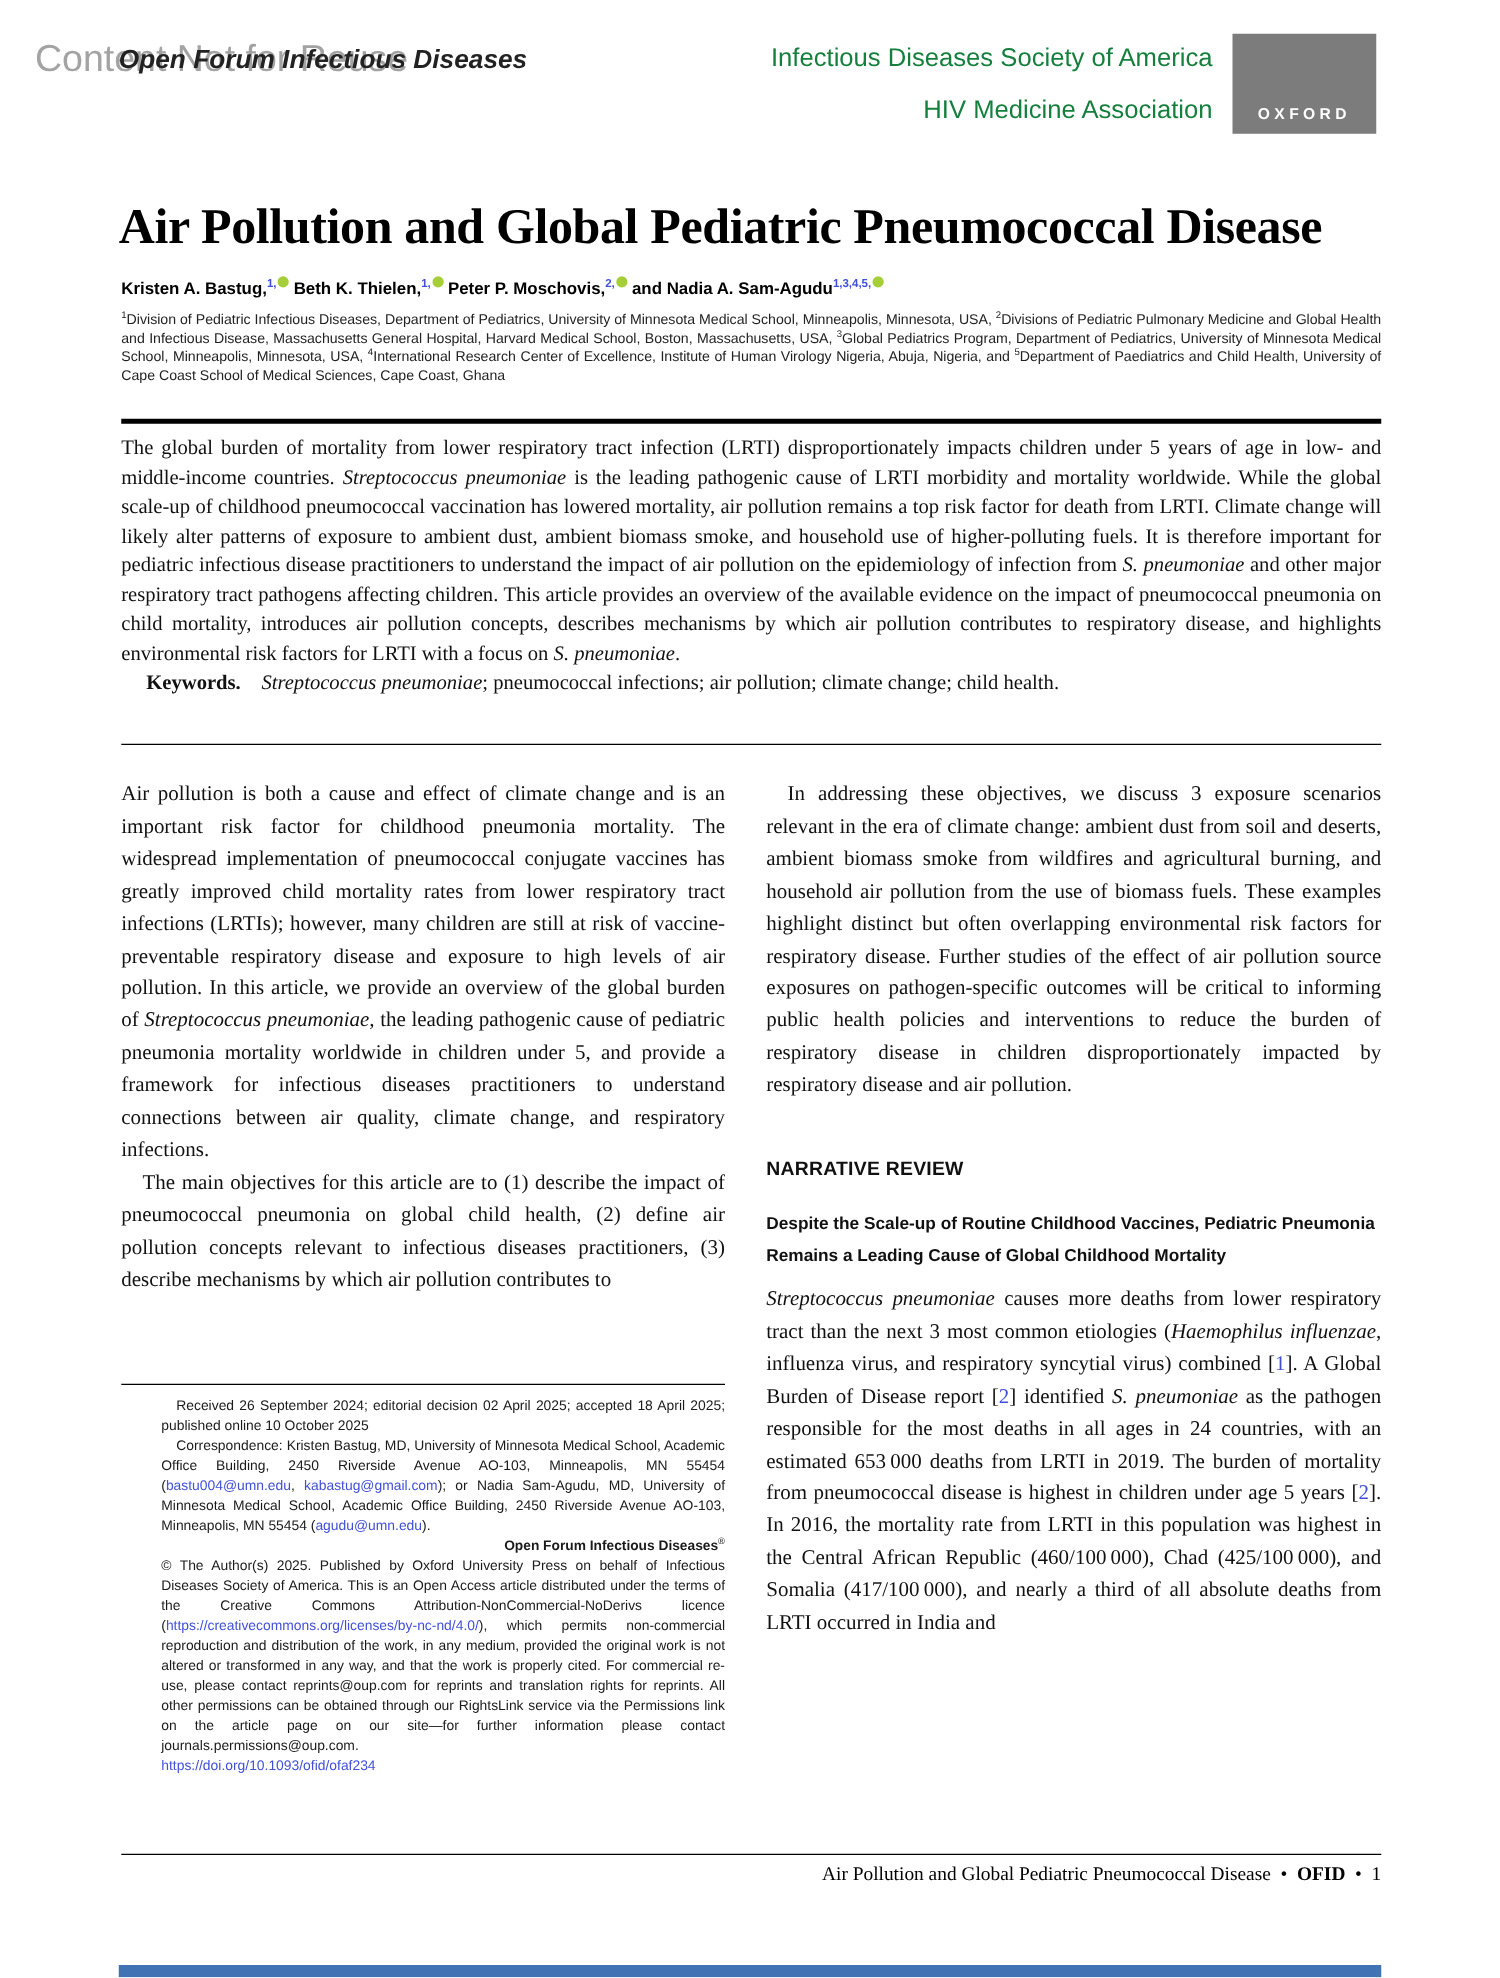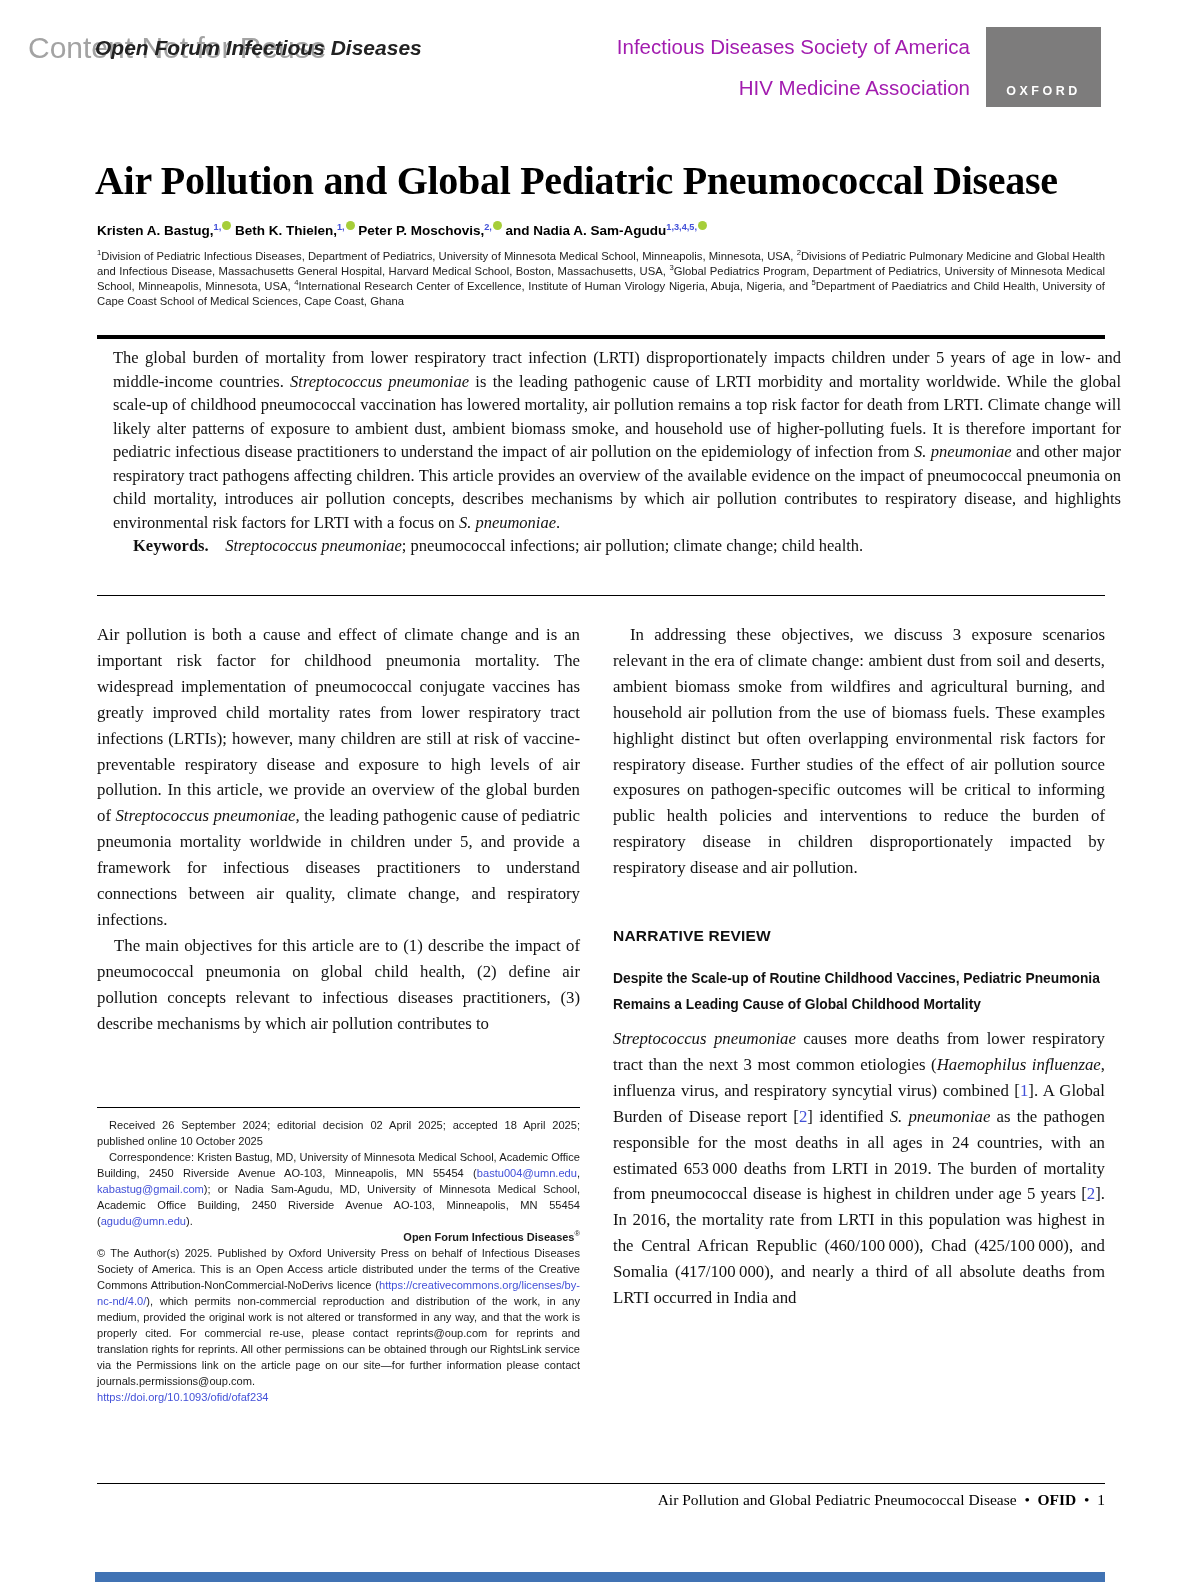--- a/index.html
+++ b/index.html
@@ -12,57 +12,57 @@
         font-family:"Liberation Serif",serif;color:var(--ink);}
   
   .watermark{position:absolute;left:28px;top:31px;font-family:"Liberation Sans",sans-serif;
              font-size:30px;color:var(--watermark);white-space:nowrap;z-index:1;}
   .masthead{position:absolute;left:95px;top:36px;font-family:"Liberation Sans",sans-serif;
             font-style:italic;font-weight:700;font-size:21px;color:#222;white-space:nowrap;z-index:2;}
   .badge{position:absolute;left:97px;top:72px;background:var(--orange);color:#fff;
          font-family:"Liberation Sans",sans-serif;font-weight:700;font-size:17px;
          letter-spacing:7px;padding:7px 10px 7px 17px;z-index:2;}
   .society1,.society2{position:absolute;right:230px;font-family:"Liberation Sans",sans-serif;
-         font-size:20.5px;color:#a21caf;white-space:nowrap;text-align:right;}
+         font-size:20.5px;color:#15803d;white-space:nowrap;text-align:right;}
   .society1{top:35px;} .society2{top:76px;}
   .oxford{position:absolute;left:986px;top:27px;width:115px;height:80px;background:var(--oxford);
           display:flex;align-items:flex-end;justify-content:center;padding-bottom:9px;
           color:#fff;font-family:"Liberation Sans",sans-serif;font-size:12.5px;
           font-weight:700;letter-spacing:3.5px;}
   
   .title{position:absolute;left:95px;top:157px;width:1012px;font-size:40px;
          letter-spacing:-0.3px;color:#000;}
   .authors{position:absolute;left:97px;top:221px;width:1008px;
            font-family:"Liberation Sans",sans-serif;font-weight:700;font-size:13.5px;color:#000;}
   .affils{position:absolute;left:97px;top:249px;width:1008px;
           font-family:"Liberation Sans",sans-serif;font-size:11.3px;line-height:14.9px;
           color:#222;text-align:justify;}
   
   .rule-thick{position:absolute;left:97px;top:335px;width:1008px;height:4px;background:#000;}
   .rule-thin{position:absolute;left:97px;top:595px;width:1008px;height:1.4px;background:#000;}
   .footer-rule{position:absolute;left:97px;top:1483px;width:1008px;height:1.2px;background:#000;}
   
   .abstract{position:absolute;left:97px;top:346px;width:1008px;font-size:16.5px;
-            line-height:23.5px;text-align:justify;margin-left:16px;}
+            line-height:23.5px;text-align:justify;}
   .abstract .kw{text-indent:20px;}
   
   .col{position:absolute;top:622px;font-size:16.8px;line-height:25.9px;text-align:justify;}
   .col-left{left:97px;width:483px;}
   .col-right{left:613px;width:492px;}
   .col p{margin:0;}
   .indent{text-indent:17px;}
   
   .nr-heading{font-family:"Liberation Sans",sans-serif;font-weight:700;font-size:15.5px;
               letter-spacing:0.2px;margin-top:42px;text-align:left;}
   .nr-subheading{font-family:"Liberation Sans",sans-serif;font-weight:700;font-size:13.8px;
                  line-height:26px;margin-top:17px;margin-bottom:8px;text-align:left;}
   
   .fn-rule{margin-top:70px;height:1.4px;background:#000;}
   .footnotes{margin-top:9px;font-family:"Liberation Sans",sans-serif;font-size:11.1px;
-             line-height:16px;color:#1a1a1a;text-align:justify;}
+             line-height:16px;color:#1a1a1a;text-align:justify;margin-left:32px;}
   .footnotes p{margin:0;}
   .fn-indent{text-indent:12px;}
   .fn-title{font-size:11px;text-align:right;}
   
   .footer{position:absolute;left:97px;top:1491px;width:1008px;text-align:right;
           font-size:15.5px;color:#000;}
   .bottom-bar{position:absolute;left:95px;top:1572px;width:1010px;height:10px;background:var(--bar);}
   
   .seg-i{font-style:italic;}
   .seg-b{font-weight:700;}

